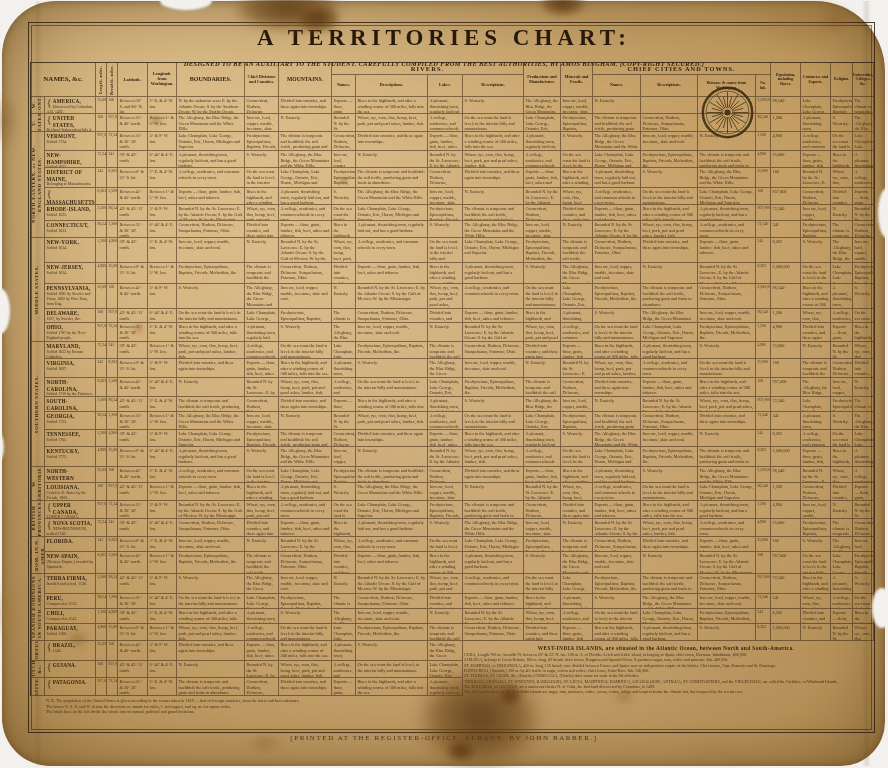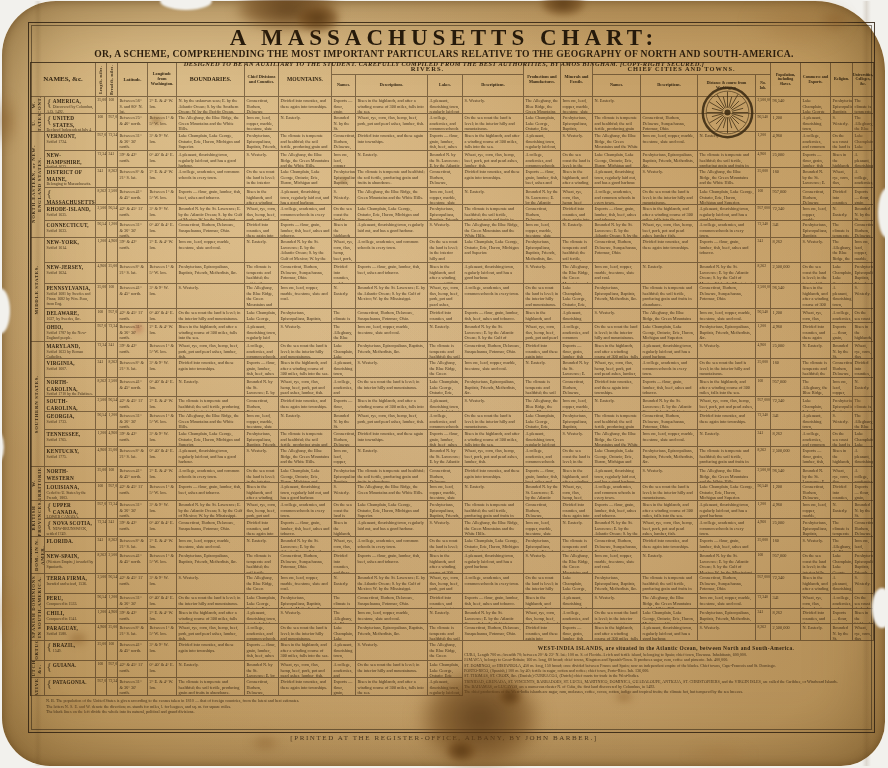--- a/index.html
+++ b/index.html
@@ -65,22 +65,21 @@
   .sred{background:radial-gradient(ellipse,rgba(160,60,40,.4) 0%,transparent 72%);}
   .nick{position:absolute;background:#f2f1ed;border-radius:50%;filter:blur(1px);pointer-events:none;}
 </style>
 </head>
 <body>
 
 <div id="stage">
   <div id="sheet"></div>
   <div id="frame"></div>
 
-  <div class="t1">A MASSACHUSETTS CHART:</div>
-  <div class="t2">OR, A SCHEME, COMPREHENDING THE MOST IMPORTANT PARTICULARS RELATIVE TO THE GEOGRAPHY OF NORTH AND SOUTH-AMERICA.</div>
+  <div class="t1">A TERRITORIES CHART:</div>
   <div class="t3">DESIGNED TO BE AN AUXILIARY TO THE STUDENT.   CAREFULLY COMPILED FROM THE BEST AUTHORITIES, BY AMOS BINGHAM.   [COPY-RIGHT SECURED.]</div>
 
   <div id="grid">
       <div class="cell hc" style="left: 0px; top: 0px; width: 65px; height: 34px; font-size: 7px;">NAMES, &amp;c.</div>
       <div class="cell hc vert" style="left: 65px; top: 0px; width: 11px; height: 34px; font-size: 3.7px;">
         <span>Length, miles.</span>
       </div>
       <div class="cell hc vert" style="left: 76px; top: 0px; width: 11px; height: 34px; font-size: 3.7px;">
         <span>Breadth, miles.</span>
       </div>

